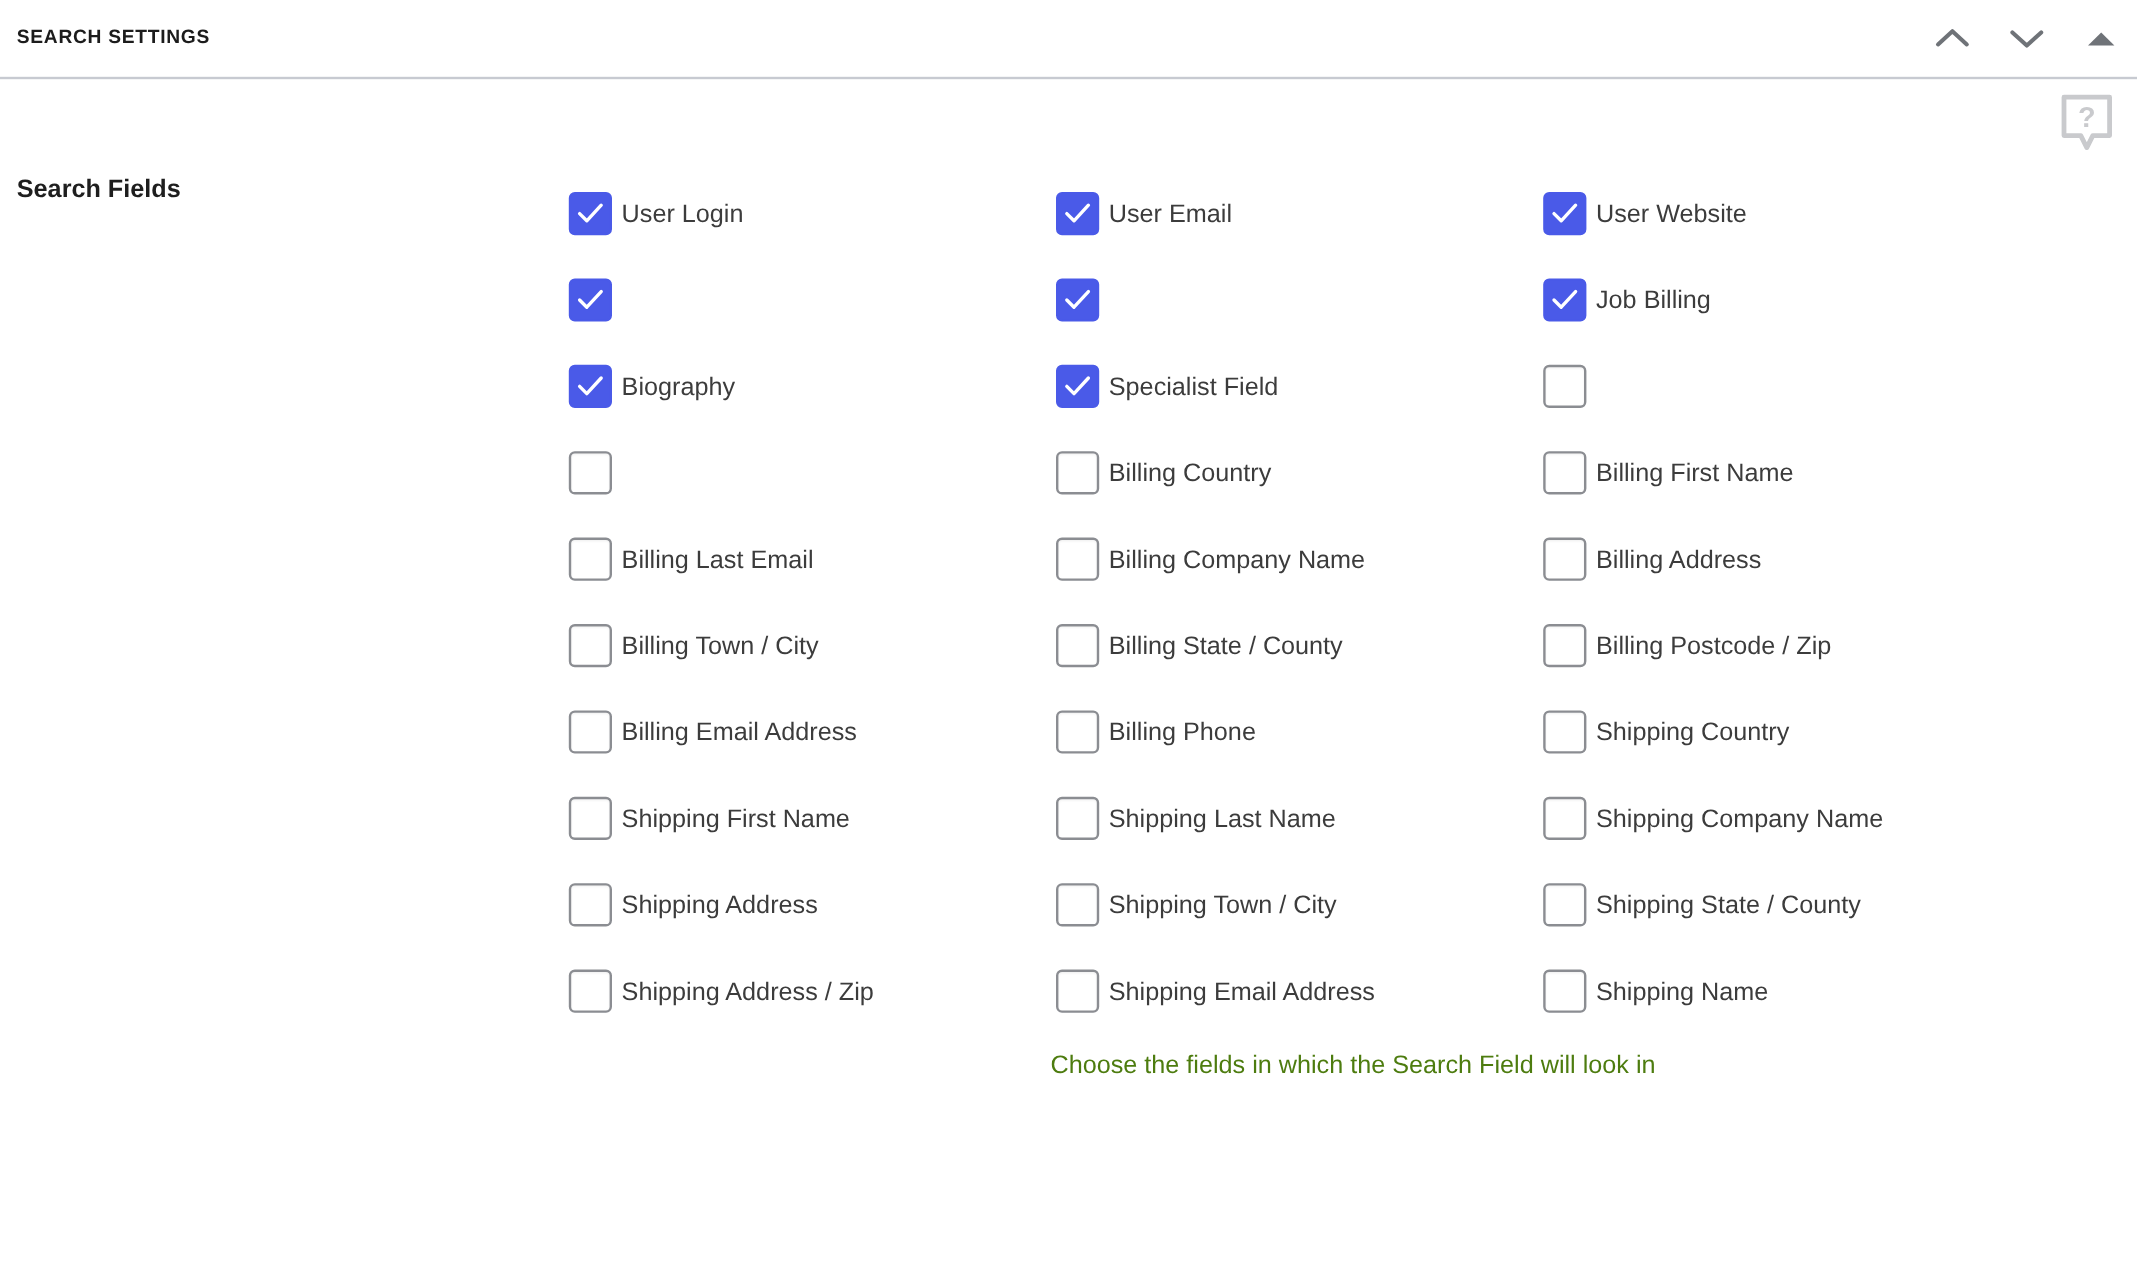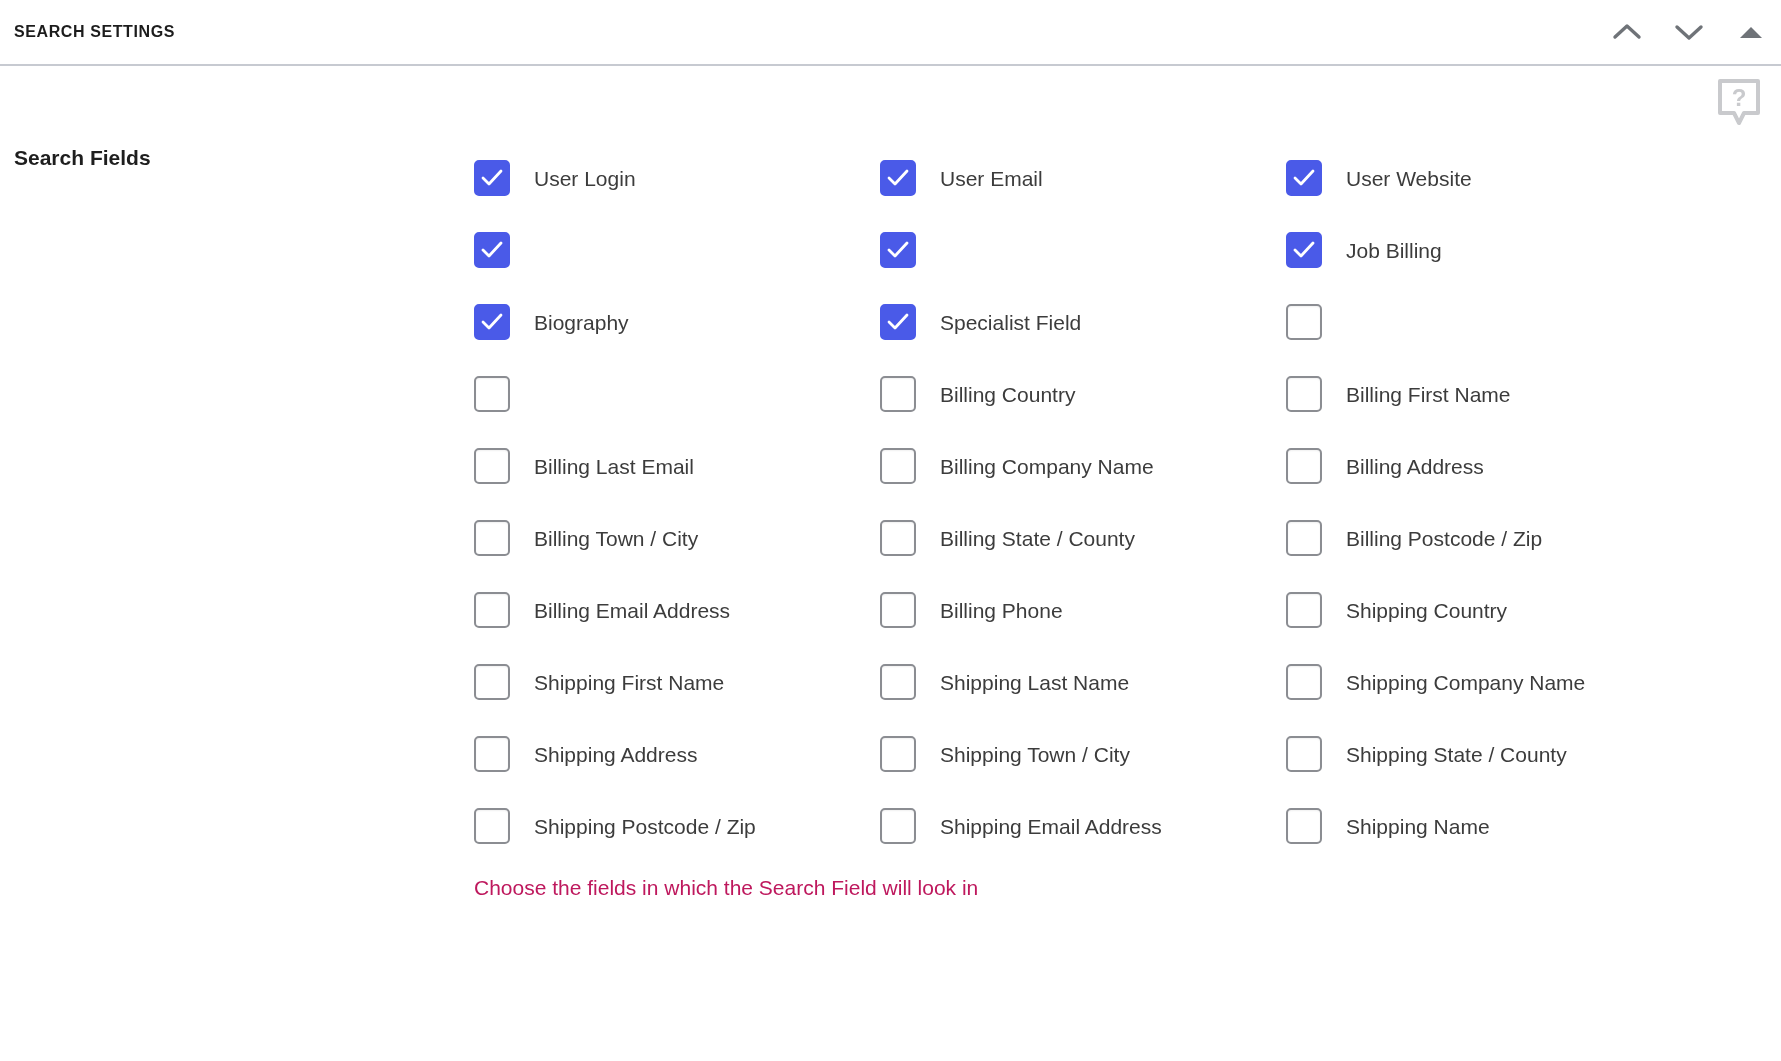--- a/index.html
+++ b/index.html
@@ -85,21 +85,21 @@
   .checkbox-grid {
     flex: 1 1 auto;
     display: grid;
     grid-template-columns: 406px 406px 406px;
     row-gap: 0px;
   }
   .cb-item {
     height: 72px;
     display: flex;
     align-items: center;
-    gap: 24px;
+    gap: 8px;
     cursor: pointer;
   }
   .cb-box {
     width: 36px;
     height: 36px;
     box-sizing: border-box;
     border-radius: 5px;
     flex: 0 0 36px;
     position: relative;
     background: #ffffff;
@@ -123,21 +123,22 @@
     font-size: 21px;
     color: #3c3c3c;
     white-space: nowrap;
     line-height: 1;
   }
   .helper-text {
     margin-top: 14px;
     margin-left: 474px;
     padding-left: 0;
     font-size: 21px;
-    color: #be185d;
+    color: #4d7c0f;
+    text-align: center;
   }
 </style>
 </head>
 <body>
 
 <div class="panel-header">
   <div class="panel-title">SEARCH SETTINGS</div>
 
   <div class="header-actions">
     <div class="hdr-btn">
@@ -304,21 +305,21 @@
         <div class="cb-item">
           <span class="cb-box"></span>
           <span class="cb-label">Shipping Town / City</span>
         </div>
         <div class="cb-item">
           <span class="cb-box"></span>
           <span class="cb-label">Shipping State / County</span>
         </div>
         <div class="cb-item">
           <span class="cb-box"></span>
-          <span class="cb-label">Shipping Postcode / Zip</span>
+          <span class="cb-label">Shipping Address / Zip</span>
         </div>
         <div class="cb-item">
           <span class="cb-box"></span>
           <span class="cb-label">Shipping Email Address</span>
         </div>
         <div class="cb-item">
           <span class="cb-box"></span>
           <span class="cb-label">Shipping Name</span>
         </div>
       </div>

